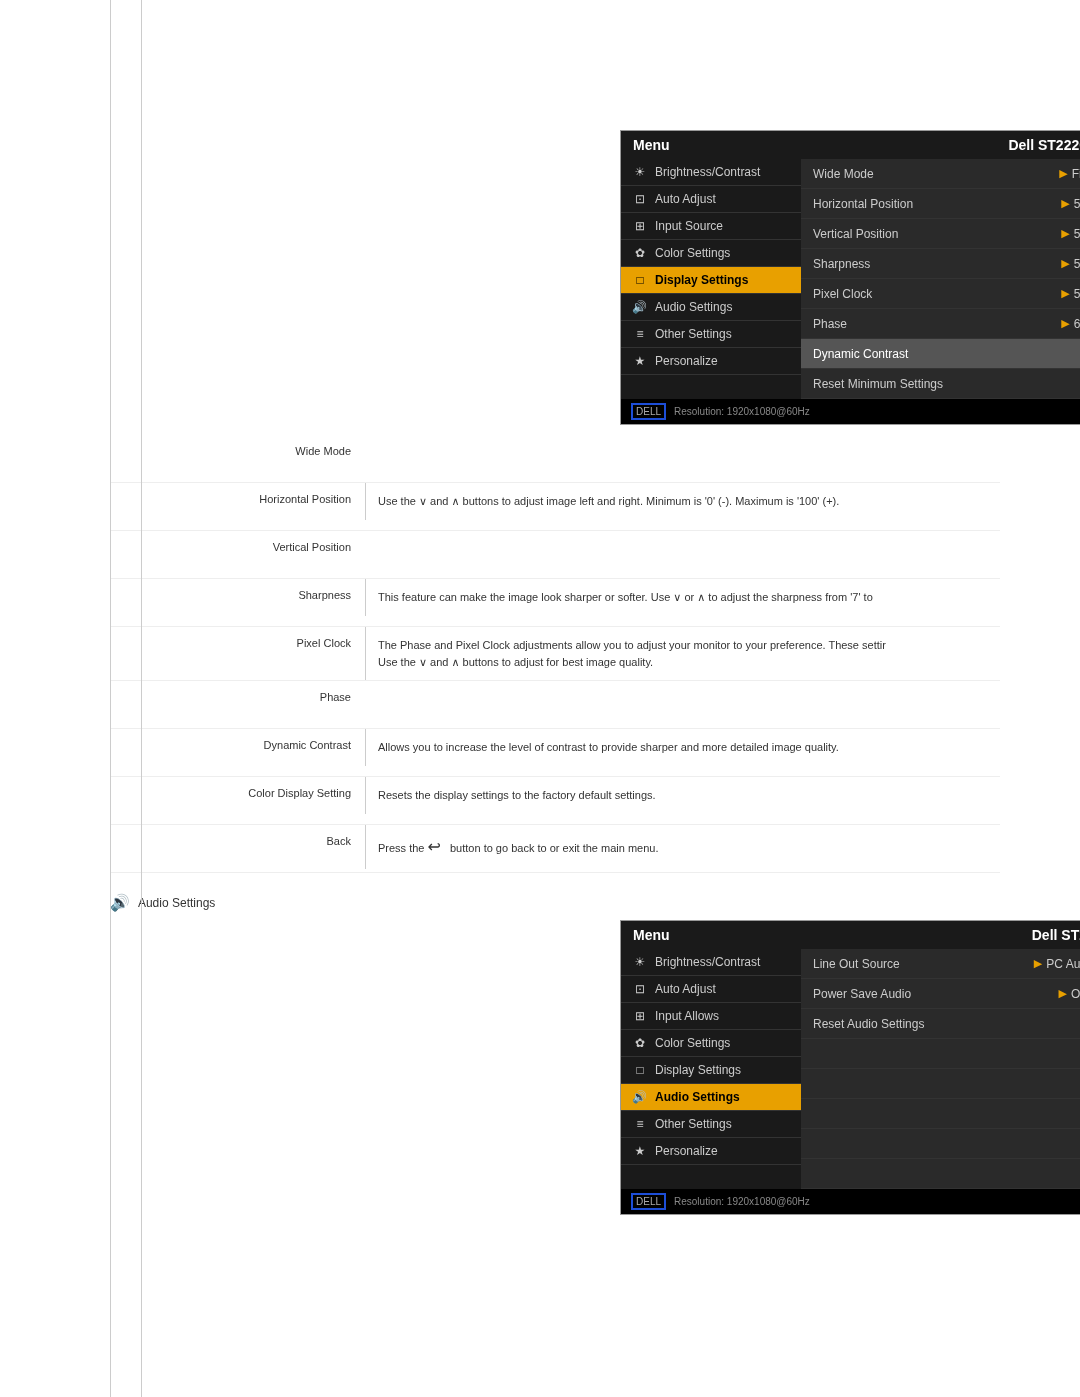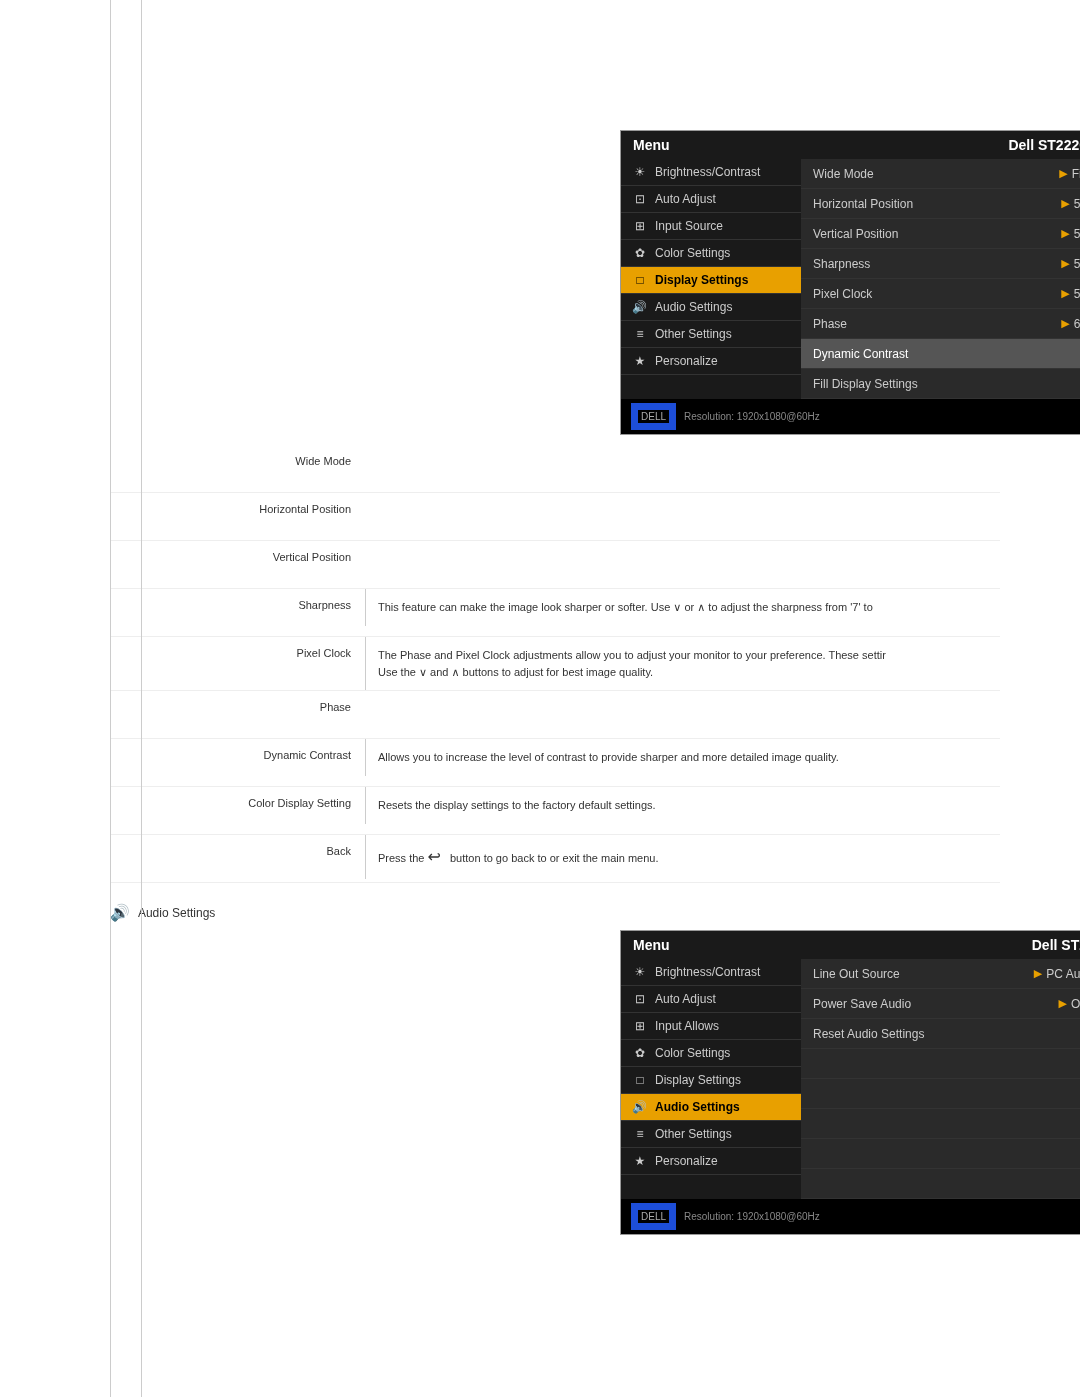--- a/index.html
+++ b/index.html
@@ -132,21 +132,21 @@
       font-size: 10px;
       padding: 4px 10px;
       display: flex;
       align-items: center;
       gap: 8px;
     }
 
     .osd-footer .logo {
       color: #aaa;
       font-size: 10px;
-      border: 7px solid #1d4ed8;
+      border: 2px solid #1d4ed8;
       padding: 1px 3px;
     }
 
     
     .desc-table {
       margin-left: 0;
       width: 100%;
       padding-right: 40px;
     }
 
@@ -304,41 +304,44 @@
             <span>Phase</span>
             <span class="item-value">
               <span class="arrow-right">▶</span>
               <span>65</span>
             </span>
           </div>
           <div class="osd-right-item highlighted">
             <span>Dynamic Contrast</span>
           </div>
           <div class="osd-right-item">
-            <span>Fill Display Settings</span>
+            <span>Reset Minimum Settings</span>
           </div>
         </div>
       </div>
 
       <div class="osd-footer">
         <span class="logo">DELL</span>
         <span>Resolution: 1920x1080@60Hz</span>
       </div>
     </div>
   </div>
 
   <div style="padding-left: 110px; padding-right: 40px; margin-top: 10px;">
     <div class="desc-table">
 
       <div class="desc-row">
         <div class="desc-label">Wide Mode</div>
       </div>
 
       <div class="desc-row">
         <div class="desc-label">Horizontal Position</div>
+        <div class="desc-content">
+          Use the ∨ and ∧ buttons to adjust image left and right. Minimum is '0' (-). Maximum is '100' (+).
+        </div>
       </div>
 
       <div class="desc-row">
         <div class="desc-label">Vertical Position</div>
       </div>
 
       <div class="desc-row">
         <div class="desc-label">Sharpness</div>
         <div class="desc-content">
           This feature can make the image look sharper or softer. Use ∨ or ∧ to adjust the sharpness from '7' to

